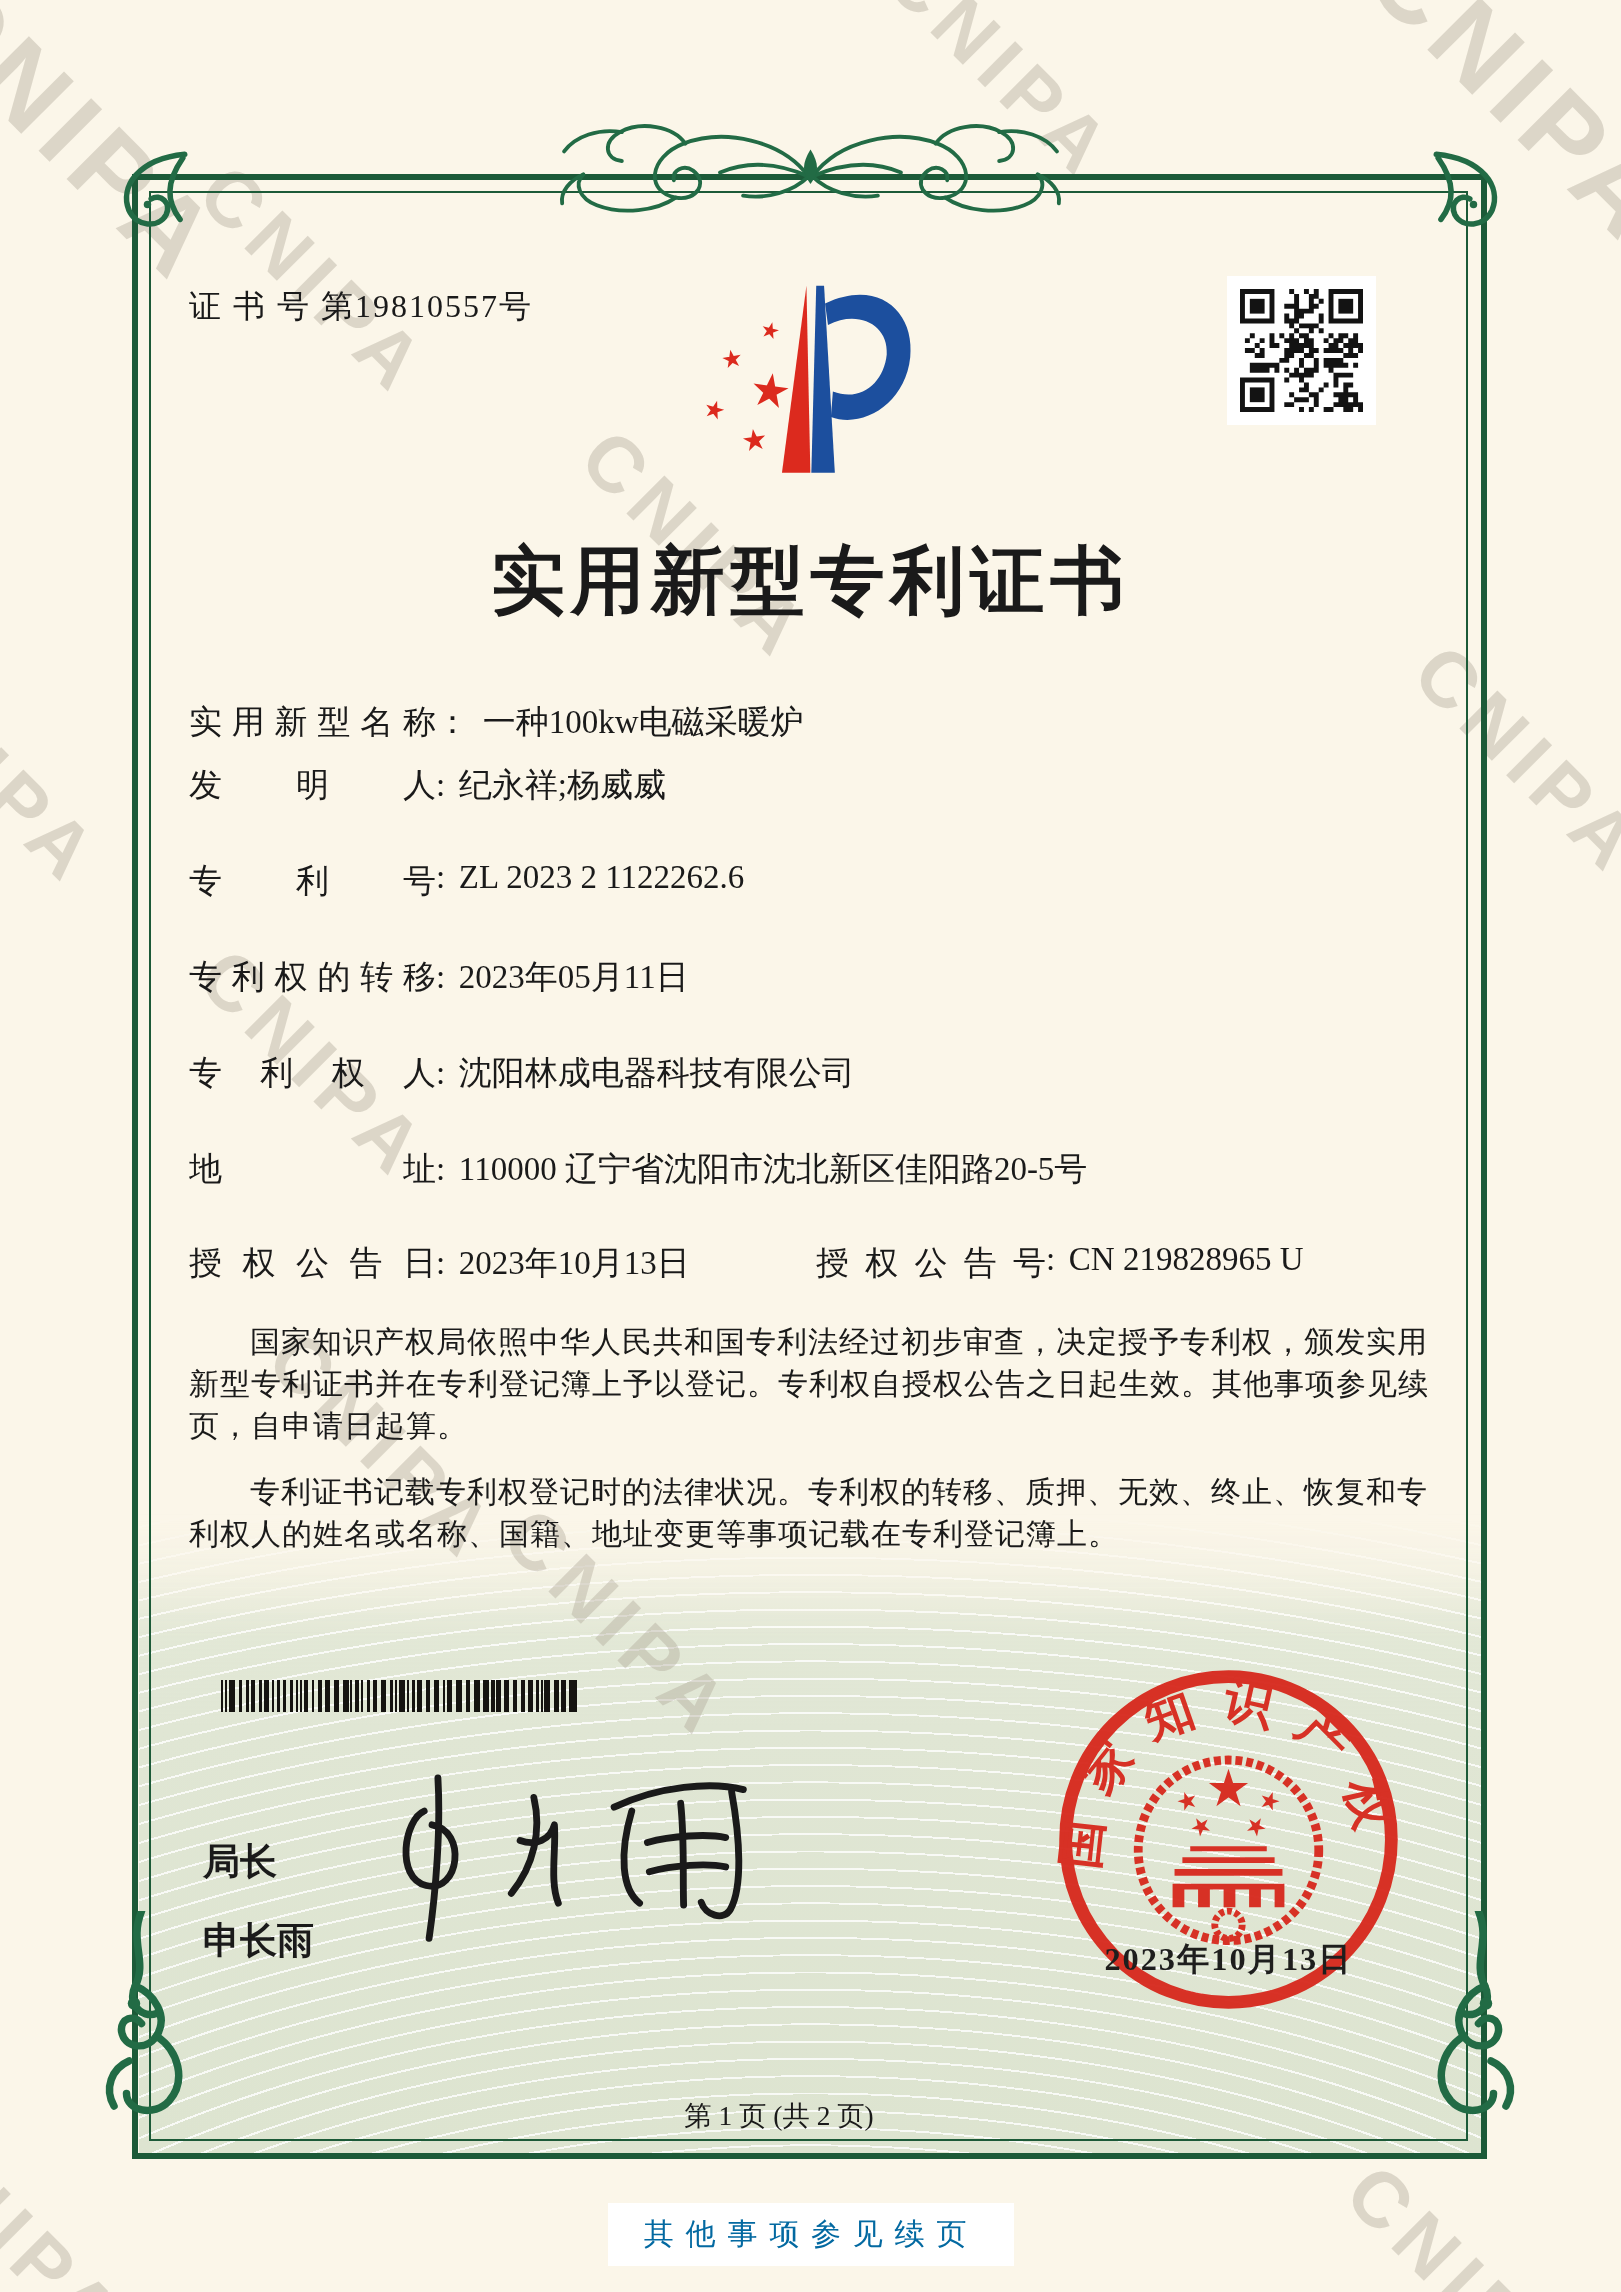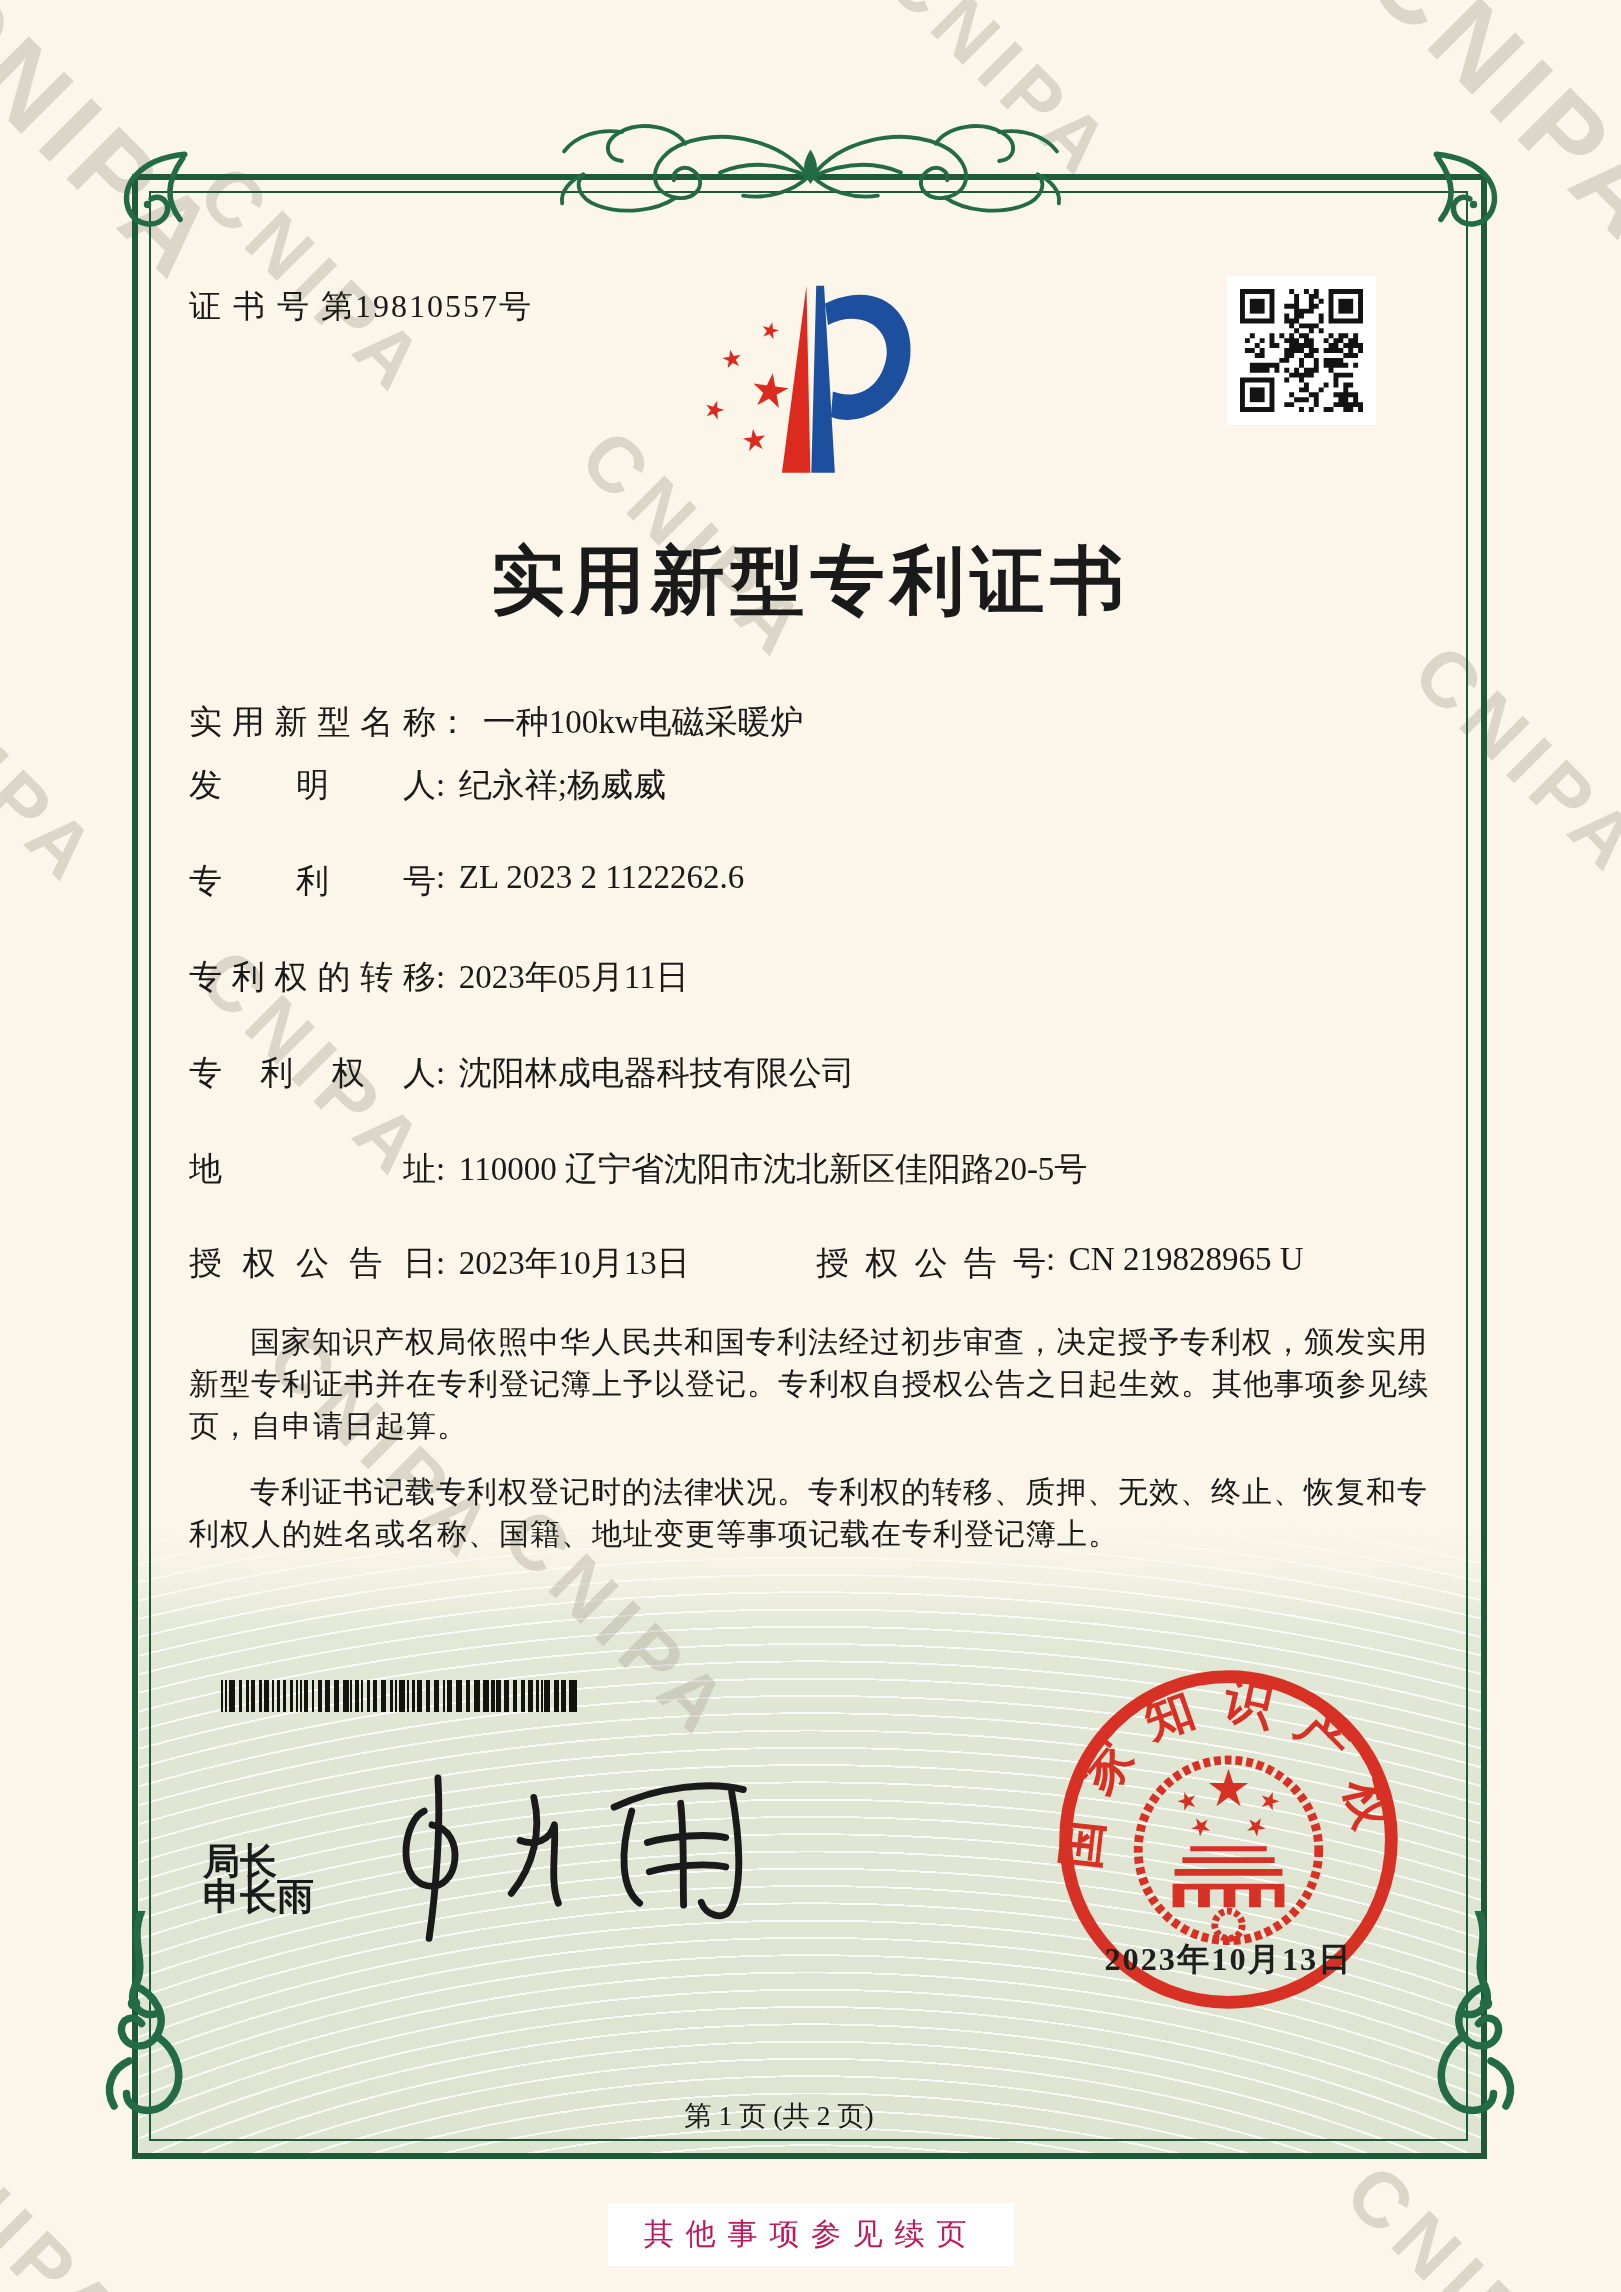--- a/index.html
+++ b/index.html
@@ -54,32 +54,32 @@
   .paras{position:absolute;left:189px;top:1321px;width:1251px;z-index:3;}
   .paras p{margin:0;font-size:30px;line-height:42px;text-indent:61px;letter-spacing:1px;}
   .paras p + p{margin-top:24px;}
 
   
   .barcode{position:absolute;left:221px;top:1680px;width:357px;height:32px;z-index:3;}
   .barcode i{position:absolute;top:0;bottom:0;background:#151310;}
 
   
   .signer-title{position:absolute;left:203px;top:1825px;font:700 37px "Liberation Sans",sans-serif;z-index:3;margin-top:12px;}
-  .signer-name{position:absolute;left:203px;top:1872px;font:700 37px "Liberation Sans",sans-serif;z-index:3;}
+  .signer-name{position:absolute;left:203px;top:1916px;font:700 37px "Liberation Sans",sans-serif;z-index:3;}
   .signature{position:absolute;left:387px;top:1770px;width:372px;height:186px;z-index:4;}
 
   
   .seal{position:absolute;left:1047px;top:1658px;width:363px;height:363px;z-index:5;opacity:.95;}
   .seal text{font-family:"Liberation Serif",serif;font-weight:700;}
 
   
   .page-info{position:absolute;left:0;top:2098px;width:1558px;text-align:center;font-size:27.4px;z-index:3;}
   .note-box{position:absolute;left:608px;top:2203px;width:406px;height:63px;background:#ffffff;z-index:3;
       display:flex;align-items:center;justify-content:center;}
-  .note-box span{font-size:30px;letter-spacing:11.8px;color:#be185d;}
+  .note-box span{font-size:30px;letter-spacing:11.8px;color:#0369a1;}
 </style>
 </head>
 <body>
 
 <div class="page">
 
   <div class="guilloche"></div>
 
   <span class="wm wm1 big">CNIPA</span>
   <span class="wm wm2">CNIPA</span>

